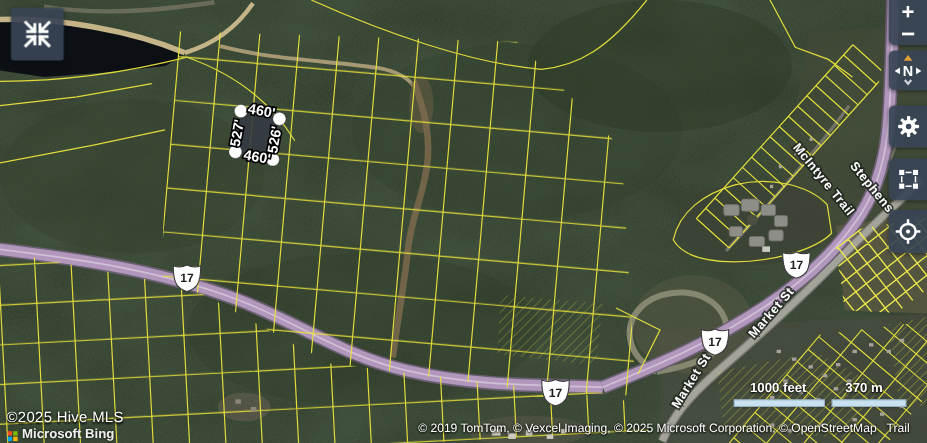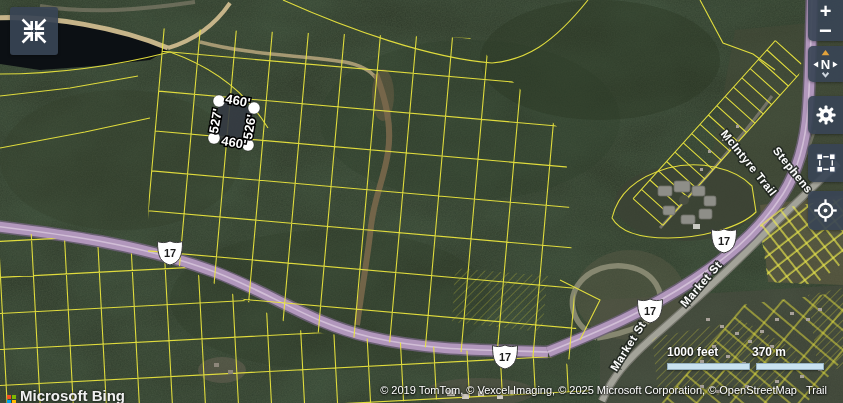--- a/index.html
+++ b/index.html
@@ -20,33 +20,33 @@
   .zbtn{position:absolute;left:0;width:35px;height:26px;display:flex;align-items:center;
         justify-content:center;color:#fff;font-size:20px;font-weight:bold;cursor:pointer;line-height:1;}
   #zoom-in{top:12px;} #zoom-out{top:32px;font-size:22px;}
   #compass-btn{top:46px;height:36px;}
   #gear-btn{top:96px;height:38px;}
   #poly-btn{top:144px;height:38px;}
   #locate-btn{top:191px;height:39px;}
 
   
   .scale-label{position:absolute;color:#fff;font-size:12px;font-weight:bold;
-               text-shadow:0 0 2px #000,0 1px 2px #000;text-align:left;}
+               text-shadow:0 0 2px #000,0 1px 2px #000;text-align:center;}
   #scale-ft-label{left:667px;top:345px;width:81px;}
   #scale-m-label{left:752px;top:345px;width:67px;padding-right:4px;}
   .scale-bar{position:absolute;top:363px;height:5px;background:#c9e2f0;
              border:1px solid rgba(90,120,140,.45);box-shadow:0 1px 2px rgba(0,0,0,.4);}
   #scale-ft-bar{left:667px;width:81px;}
   #scale-m-bar{left:756px;width:66px;}
 
   
   #mls-attrib{position:absolute;left:6px;top:372px;color:#fff;font-size:13.5px;
               text-shadow:0 0 3px #000,0 1px 2px #000;letter-spacing:.3px;}
   #bing-attrib{position:absolute;left:7px;top:387px;display:flex;align-items:flex-end;gap:4px;
-               color:#f0f0f0;font-size:15px;font-weight:bold;text-shadow:0 0 3px #000;}
+               color:#f0f0f0;font-size:12px;font-weight:bold;text-shadow:0 0 3px #000;}
   #ms-logo{display:inline-grid;grid-template-columns:4px 4px;grid-template-rows:4px 4px;gap:1px;}
   #ms-logo i{display:block;}
   #right-attrib{position:absolute;right:16px;top:384px;color:#fff;font-size:11px;
                 text-shadow:0 0 3px #000,0 1px 2px #000;white-space:nowrap;}
   #right-attrib a{color:#fff;text-decoration:none;margin-left:6px;}
 </style>
 </head>
 <body>
 
 <div id="stage">
@@ -326,20 +326,21 @@
       </g>
       <circle cx="18" cy="18" r="2.2" fill="#ffffff"></circle>
     </svg>
   </div>
 
   <div id="scale-ft-label" class="scale-label ui">1000 feet</div>
   <div id="scale-m-label" class="scale-label ui">370 m</div>
   <div id="scale-ft-bar" class="scale-bar ui"></div>
   <div id="scale-m-bar" class="scale-bar ui"></div>
 
+  <div id="mls-attrib" class="ui">©2025 Hive MLS</div>
   <div id="bing-attrib" class="ui">
     <span id="ms-logo">
       <i style="background:#f25022"></i>
         <i style="background:#7fba00"></i>
       <i style="background:#00a4ef"></i>
         <i style="background:#ffb900"></i>
     </span>
     <span>Microsoft Bing</span>
   </div>
   <div id="right-attrib" class="ui">

